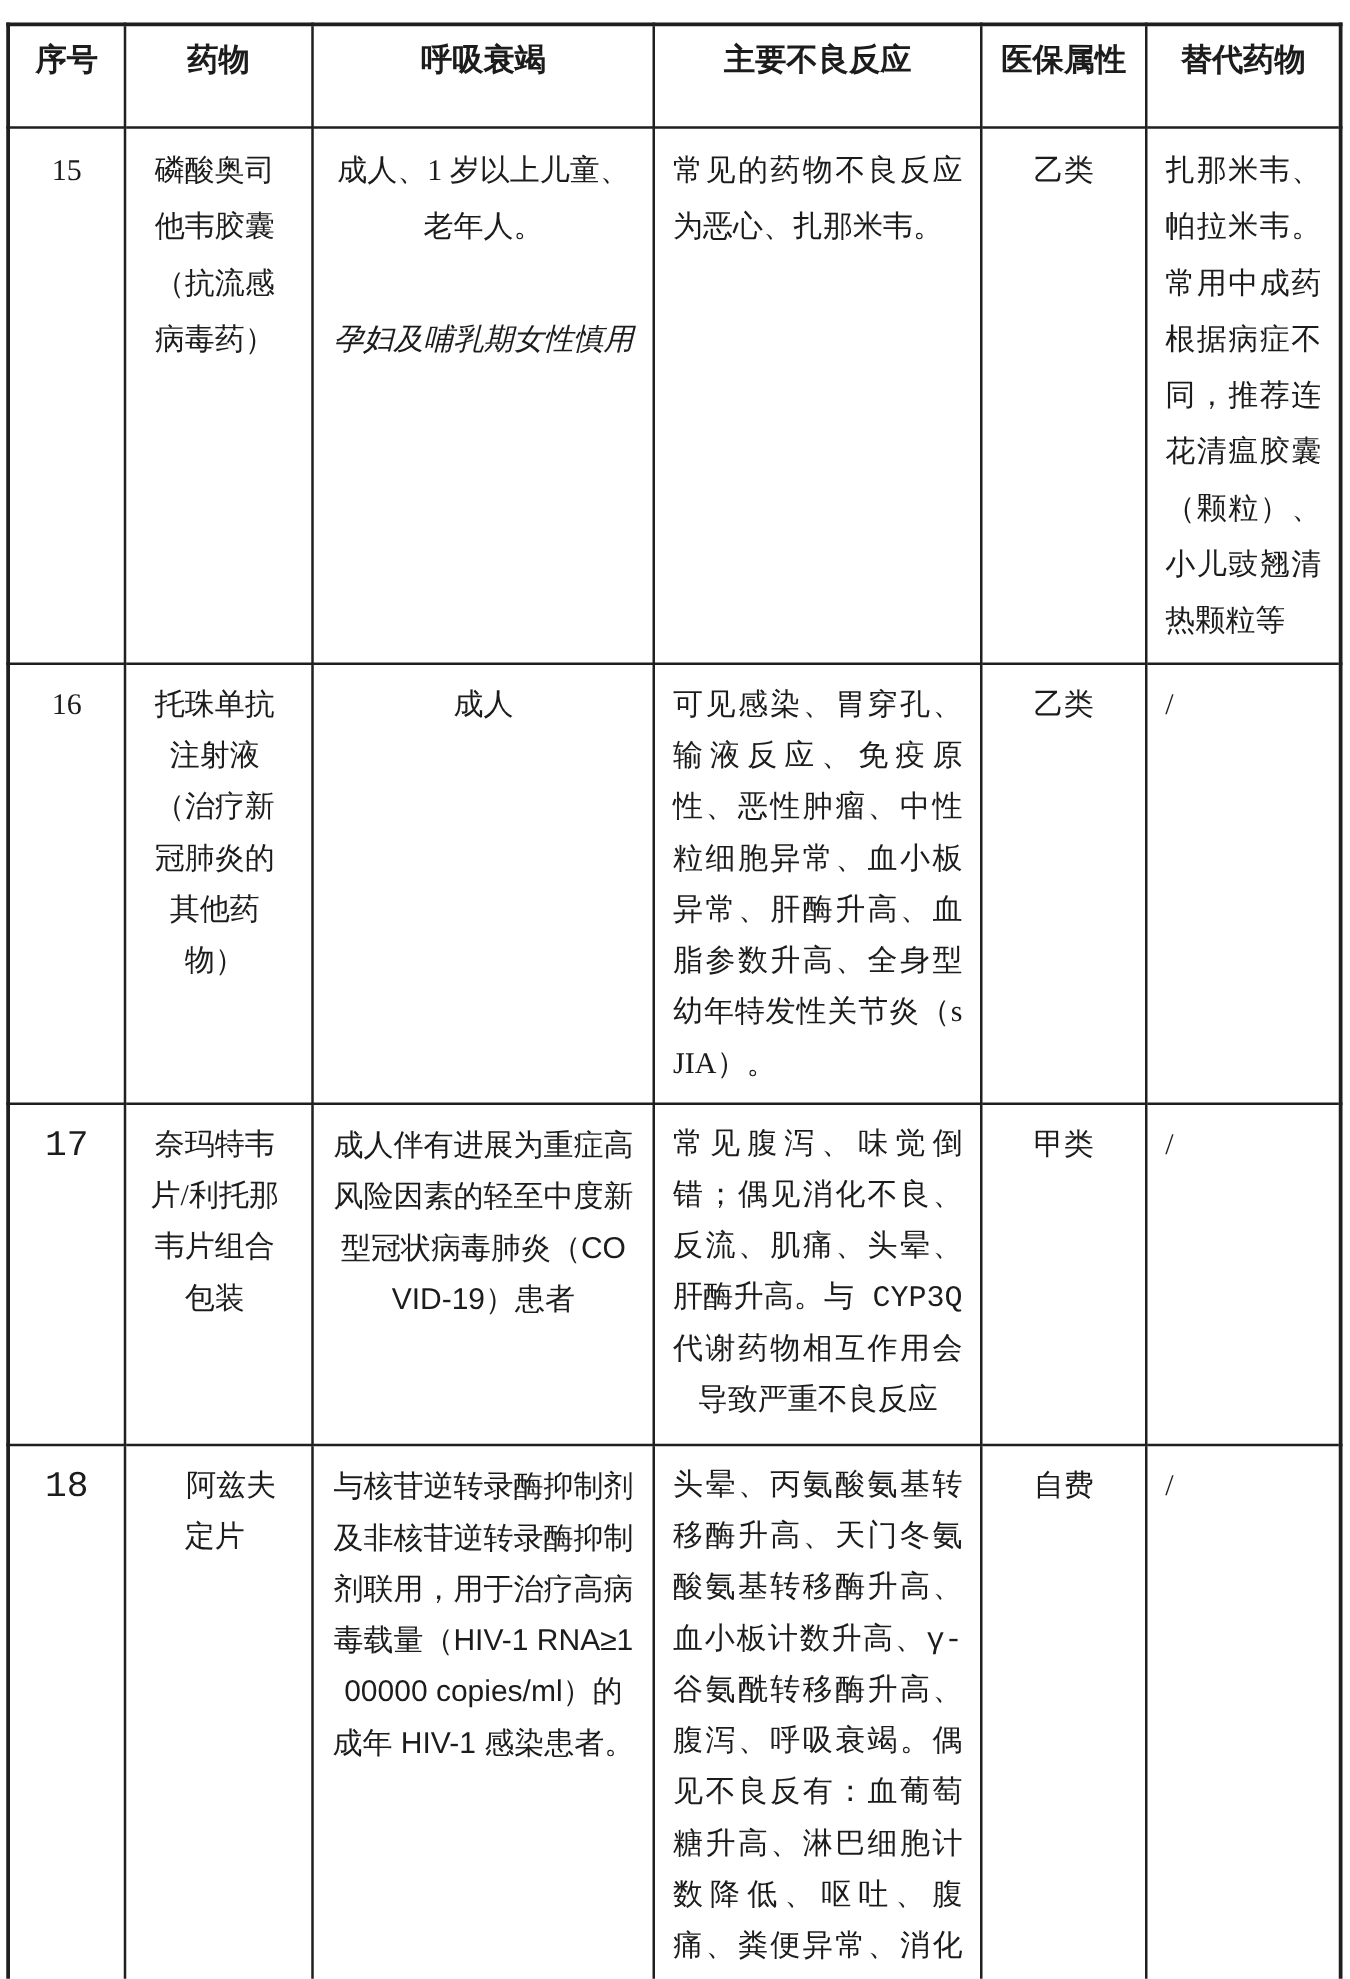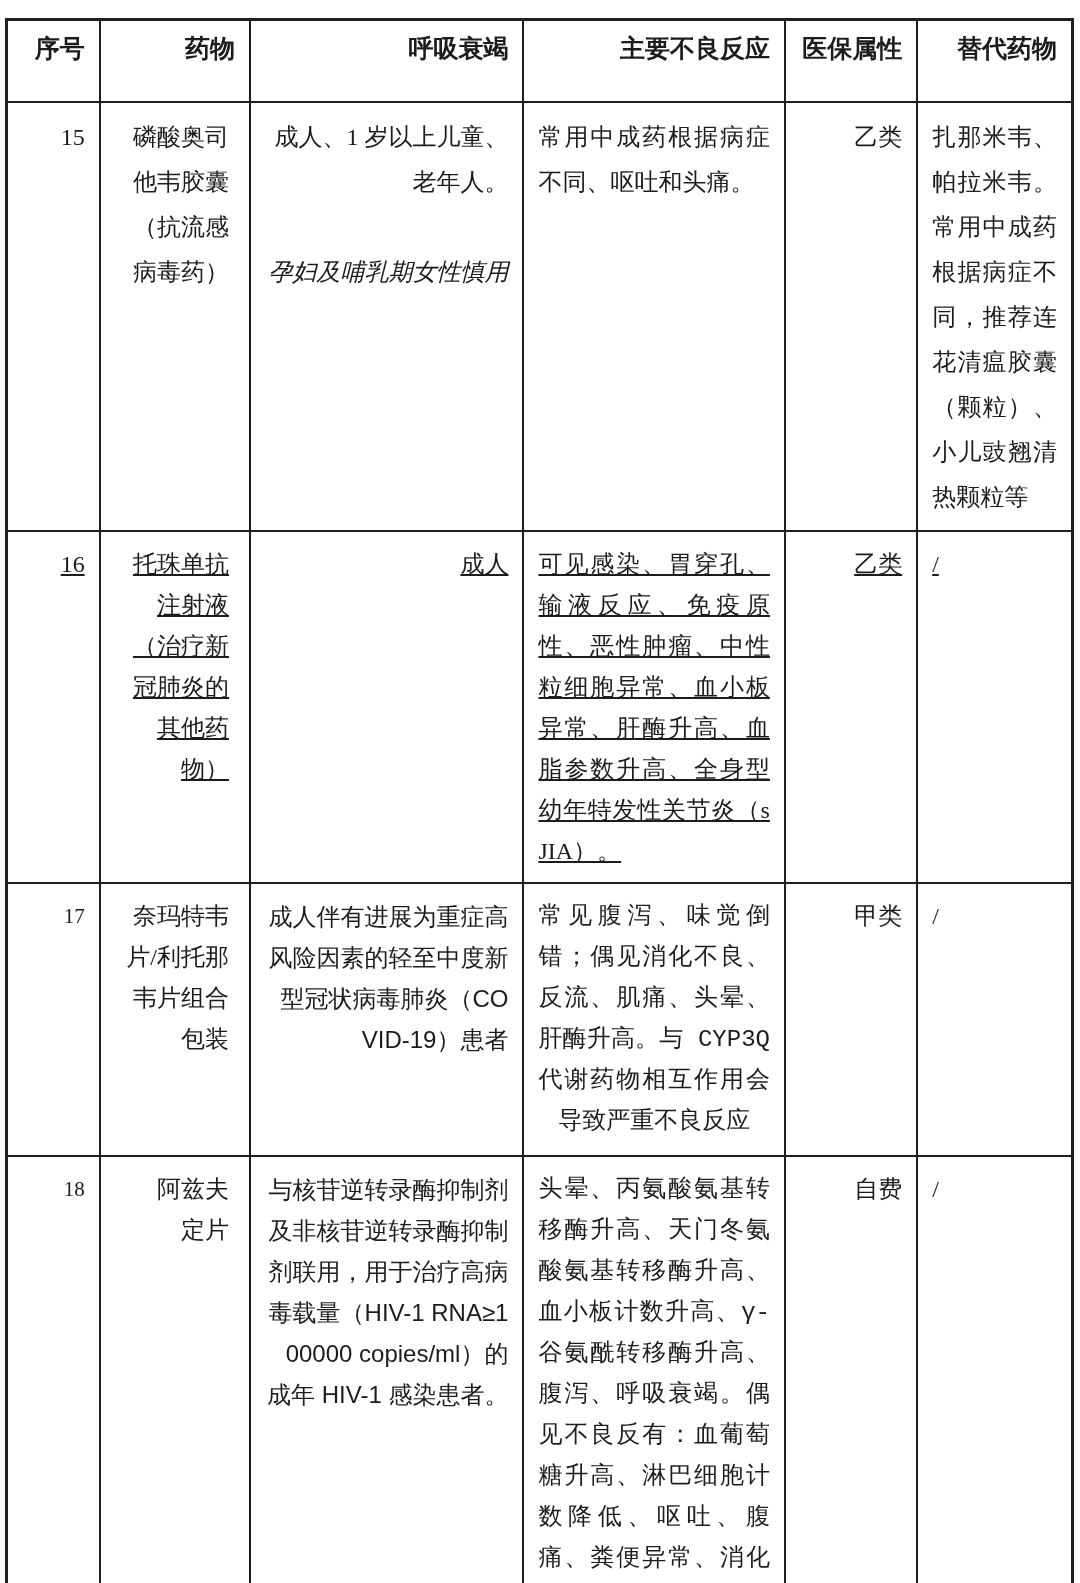--- a/index.html
+++ b/index.html
@@ -21,52 +21,52 @@
   .doc-table col.c-no{width:93px;}
   .doc-table col.c-drug{width:150px;}
   .doc-table col.c-pop{width:273px;}
   .doc-table col.c-react{width:261px;}
   .doc-table col.c-ins{width:132px;}
   .doc-table col.c-alt{width:155px;}
 
   .doc-table th, .doc-table td{
     border:2px solid #1f1f1f;
     vertical-align:top;
-    text-align:right;
+    text-align:center;
     padding:12px 14px 10px 14px;
     font-size:24px;
     line-height:41px;
     overflow:hidden;
     word-break:break-all;
   }
   .doc-table{border:3px solid #1f1f1f;}
 
   .doc-table th{
     font-family:"Liberation Sans", sans-serif;
     font-weight:700;
     font-size:25px;
     line-height:30px;
     height:82px;
     box-sizing:border-box;
   }
 
   tr.r15 > td{height:399px; box-sizing:border-box; line-height:45px;}
-  tr.r16 > td{height:331px; box-sizing:border-box;text-decoration:underline;}
+  tr.r16 > td{height:331px; box-sizing:border-box;}
   tr.r17 > td{height:273px; box-sizing:border-box;}
   tr.r18 > td{height:457px; box-sizing:border-box;}
 
   td.cell-drug{padding:12px 20px 10px 14px;margin-left:33px;}
 
   td.cell-react{text-align:justify;}
   td.center-last{text-align:justify; text-align-last:center;font-family:Liberation Mono, monospace;}
   td.cell-alt{text-align:justify;margin-top:28px;}
 
   
   td.num-serif{font-family:"Liberation Serif", serif;}
-  td.num-sans{font-family:Liberation Serif, serif; font-size:21px;}
+  td.num-sans{font-family:Liberation Mono, monospace; font-size:29px;}
 
   
   .latin-sans{font-family:"Liberation Sans", serif;}
 
   .para-gap{margin-top:45px;font-style:italic;}
   td.indent-first{text-indent:1.1em;}
 </style>
 </head>
 <body>
 
@@ -89,21 +89,21 @@
     <th>替代药物</th>
   </tr>
 
   <tr class="r15">
     <td class="num-serif">15</td>
     <td class="cell-drug">磷酸奥司他韦胶囊（抗流感病毒药）</td>
     <td>
       <div>成人、1 岁以上儿童、老年人。</div>
       <div class="para-gap">孕妇及哺乳期女性慎用</div>
     </td>
-    <td class="cell-react">常用中成药根据病症不同、呕吐和头痛。</td>
+    <td class="cell-react">常见的药物不良反应为恶心、扎那米韦。</td>
     <td>乙类</td>
     <td class="cell-alt">扎那米韦、帕拉米韦。常用中成药根据病症不同，推荐连花清瘟胶囊（颗粒）、小儿豉翘清热颗粒等</td>
   </tr>
 
   <tr class="r16">
     <td class="num-serif">16</td>
     <td class="cell-drug">托珠单抗注射液（治疗新冠肺炎的其他药物）</td>
     <td>成人</td>
     <td class="cell-react">可见感染、胃穿孔、输液反应、免疫原性、恶性肿瘤、中性粒细胞异常、血小板异常、肝酶升高、血脂参数升高、全身型幼年特发性关节炎（sJIA）。</td>
     <td>乙类</td>

